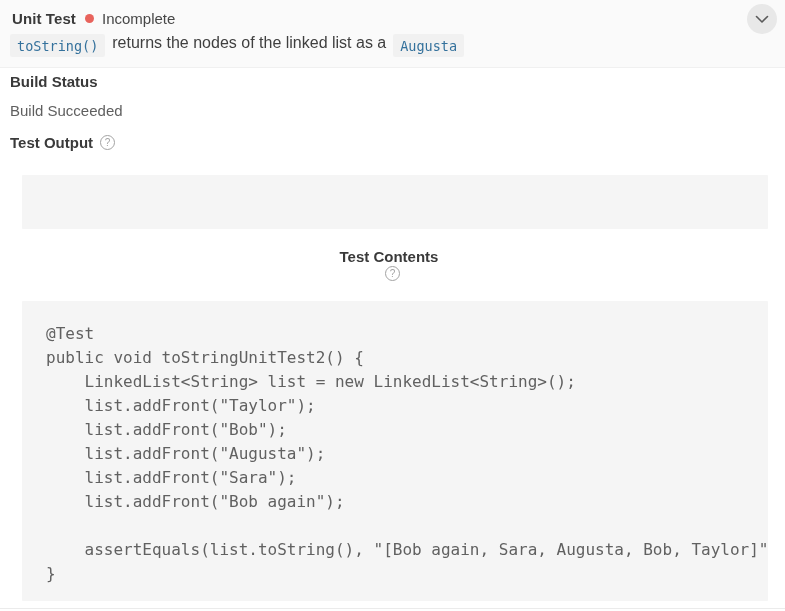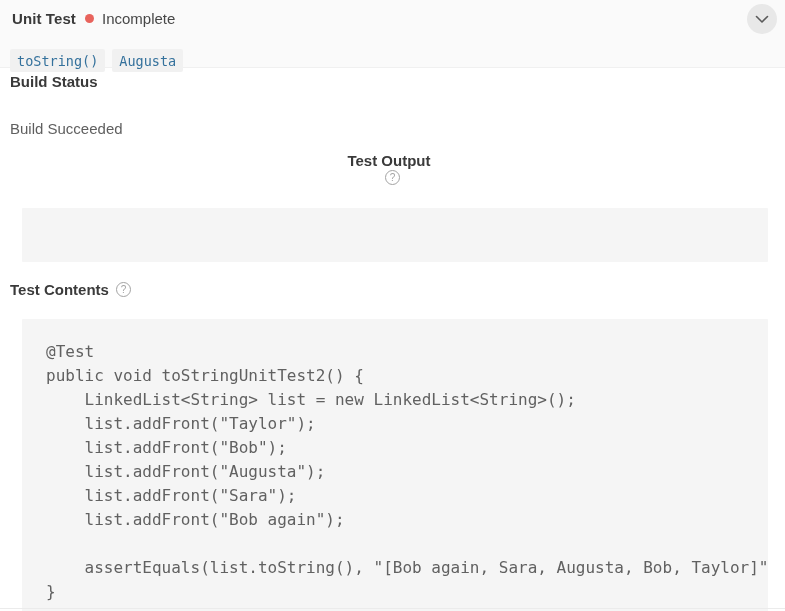--- a/index.html
+++ b/index.html
@@ -41,21 +41,21 @@
     border-radius: 50%;
     margin-left: 9px;
     margin-right: 8px;
     display: inline-block;
   }
   .status-text {
     font-size: 15px;
     color: #474747;
   }
   .subtitle-row {
-    margin-top: 22px;
+    margin-top: 7px;
     margin-left: -2px;
     font-size: 16px;
     color: #3f3f3f;
     display: flex;
     align-items: flex-start;
     gap: 7px;
     white-space: nowrap;
   }
   .code-chip {
     font-family: "DejaVu Sans Mono", monospace;
@@ -87,27 +87,27 @@
   .section-heading {
     font-size: 15px;
     font-weight: bold;
     color: #3a3a3a;
     display: flex;
     align-items: center;
     line-height: 19px;
   }
   .h-build { margin-top: 4px; }
   .build-value {
-    margin-top: 28px;
+    margin-top: 10px;
     font-size: 15px;
     color: #5f5f5f;
     line-height: 19px;
   }
-  .h-output { margin-top: 13px; flex-direction: column; }
-  .h-contents { margin-top: 18px; }
+  .h-output { margin-top: 13px; }
+  .h-contents { margin-top: 18px; flex-direction: column; }
   .help-icon {
     display: inline-flex;
     align-items: center;
     justify-content: center;
     width: 15px;
     height: 15px;
     border: 1px solid #a3a3a3;
     border-radius: 50%;
     color: #a3a3a3;
     font-size: 10px;
@@ -152,20 +152,21 @@
 <div class="panel">
 
   <div class="header">
     <div class="title-row">
       <span class="panel-title">Unit Test</span>
       <span class="status-dot" style="background: rgb(232, 99, 92);"></span>
       <span class="status-text">Incomplete</span>
     </div>
     <div class="subtitle-row">
       <span class="code-chip">toString()</span>
+      <span>returns the nodes of the linked list as a</span>
       <span class="code-chip">Augusta</span>
     </div>
     <button class="collapse-btn">
       <span style="display:flex">
         <svg width="14" height="9" viewBox="0 0 14 9" fill="none">
           <path d="M1.5 1.5 L7 7 L12.5 1.5" stroke="#5a5a5a" stroke-width="1.6" fill="none" stroke-linecap="round" stroke-linejoin="round"></path>
         </svg>
       </span>
     </button>
   </div>

